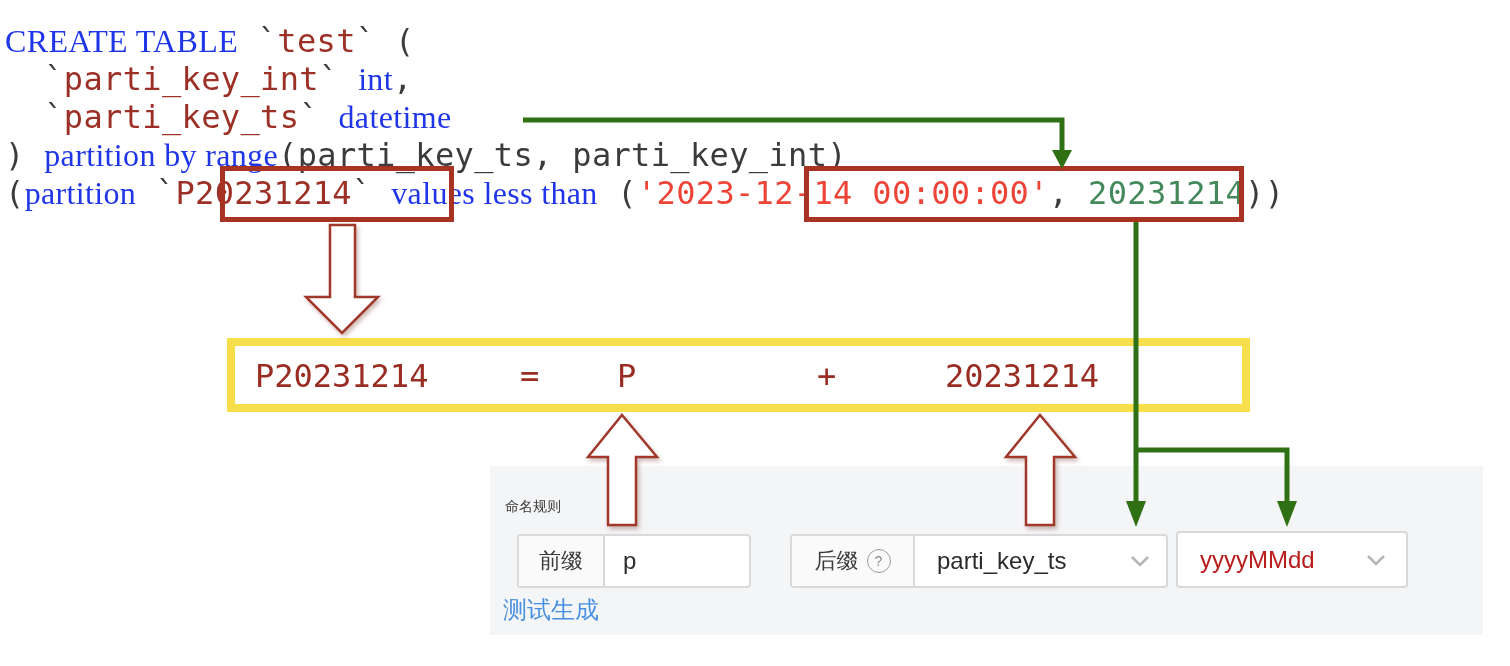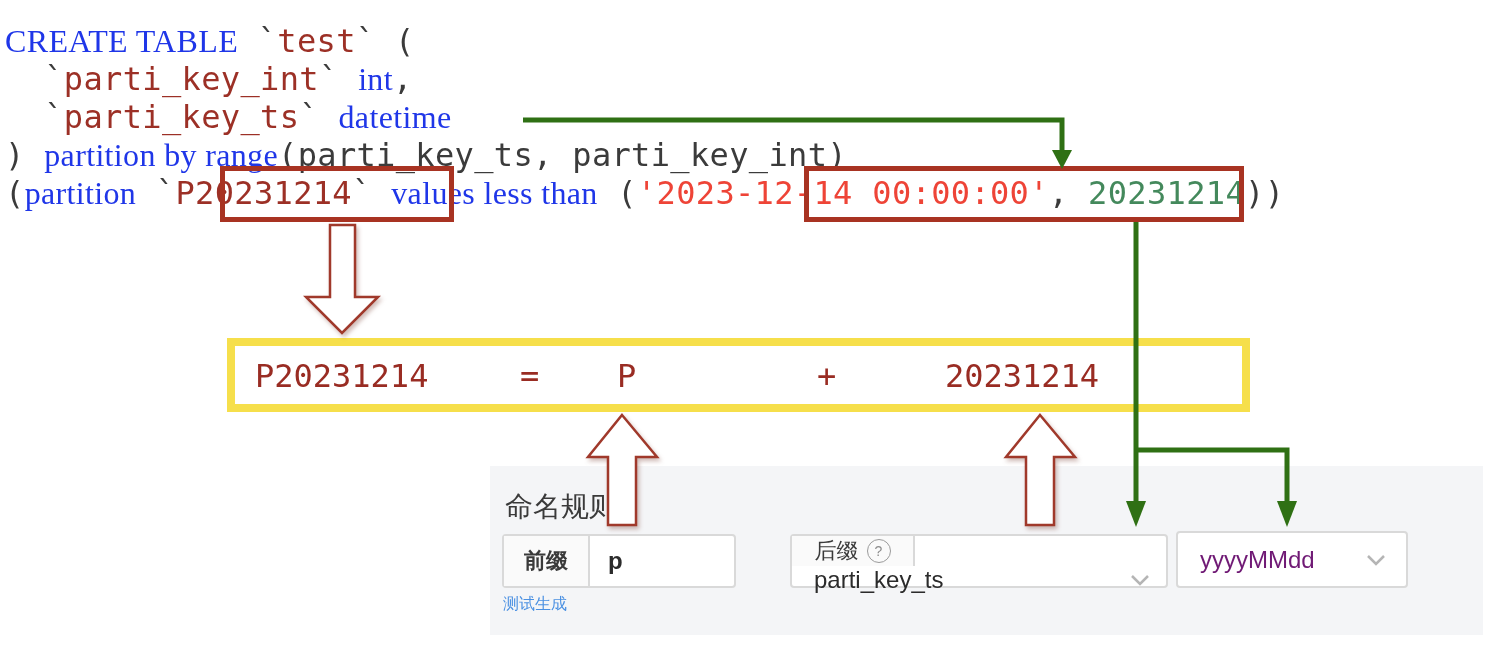--- a/index.html
+++ b/index.html
@@ -35,39 +35,39 @@
 
   
   .overlay{position:absolute;left:0;top:0;width:1510px;height:666px;pointer-events:none;z-index:5;}
   .garrow{stroke:var(--arrow_green);stroke-width:5;fill:none;}
   .ghead{fill:var(--arrow_green);stroke:none;}
   .hollow{fill:#ffffff;stroke:#a0392b;stroke-width:2.5;}
   .hollow-g{filter:drop-shadow(2px 3px 2px rgba(120,60,50,0.35));}
 
   
   .panel{position:absolute;left:490px;top:466px;width:993px;height:169px;background:var(--panel_bg);}
-  .panel-title{position:absolute;left:15px;top:22px;font-size:28px;color:var(--ui_text);}
+  .panel-title{position:absolute;left:15px;top:32px;font-size:14px;color:var(--ui_text);}
   .fgroup{position:absolute;top:68px;height:54px;display:flex;border:2px solid var(--border_gray);
           border-radius:4px;background:#ffffff;box-sizing:border-box;}
-  .fgroup.prefix{left:12px;width:234px;font-weight:bold;}
-  .fgroup.suffix{left:300px;width:378px;flex-direction:column;}
+  .fgroup.prefix{left:27px;width:234px;}
+  .fgroup.suffix{left:300px;width:378px;}
   .flabel{background:#fafafa;border-right:2px solid var(--border_gray);display:flex;align-items:center;
           justify-content:center;gap:8px;font-size:22px;color:var(--ui_text);box-sizing:border-box;}
   .fgroup.prefix .flabel{width:86px;}
   .fgroup.suffix .flabel{width:123px;}
   .finput{display:flex;align-items:center;font-size:24px;color:#2b2b2b;padding-left:18px;flex:1;}
   .fselect{display:flex;align-items:center;font-size:24px;color:#2b2b2b;padding-left:22px;flex:1;
            justify-content:space-between;padding-right:16px;cursor:pointer;}
   .select2{position:absolute;left:686px;top:65px;width:232px;height:57px;border:2px solid var(--border_gray);
            border-radius:4px;background:#ffffff;box-sizing:border-box;display:flex;align-items:center;
-           justify-content:space-between;font-size:24px;color:#701a75;padding:0 20px 0 22px;cursor:pointer;}
+           justify-content:space-between;font-size:24px;color:#b91c1c;padding:0 20px 0 22px;cursor:pointer;}
   .help{width:22px;height:22px;border:1.5px solid #9b9b9b;border-radius:50%;display:inline-flex;
         align-items:center;justify-content:center;font-size:14px;color:#8c8c8c;cursor:pointer;}
   .chev{flex:0 0 auto;}
-  .panel-link{position:absolute;left:13px;top:128px;font-size:16px;color:var(--link_blue);cursor:pointer;}
+  .panel-link{position:absolute;left:13px;top:128px;font-size:24px;color:var(--link_blue);cursor:pointer;}
 </style>
 </head>
 <body>
 
 <pre class="code"><div><span class="tok-kw">CREATE TABLE</span><span class="tok-pl"> `</span><span class="tok-id">test</span><span class="tok-pl">`</span><span class="tok-pl"> (</span></div><div><span class="tok-pl">  `</span><span class="tok-id">parti_key_int</span><span class="tok-pl">`</span><span class="tok-pl"> </span><span class="tok-kw">int</span><span class="tok-pl">,</span></div><div><span class="tok-pl">  `</span><span class="tok-id">parti_key_ts</span><span class="tok-pl">`</span><span class="tok-pl"> </span><span class="tok-kw">datetime</span></div><div><span class="tok-pl">) </span><span class="tok-kw">partition by range</span><span class="tok-pl">(parti_key_ts, parti_key_int)</span></div><div><span class="tok-pl">(</span><span class="tok-kw">partition</span><span class="tok-pl"> `</span><span class="tok-id">P20231214</span><span class="tok-pl">`</span><span class="tok-pl"> </span><span class="tok-kw">values less than</span><span class="tok-pl"> (</span><span class="tok-str">'2023-12-14 00:00:00'</span><span class="tok-pl">, </span><span class="tok-num">20231214</span><span class="tok-pl">))</span></div></pre>
 
 <div class="redbox p-name"></div>
 <div class="redbox p-date"></div>
 
 <div class="yellowbox">

